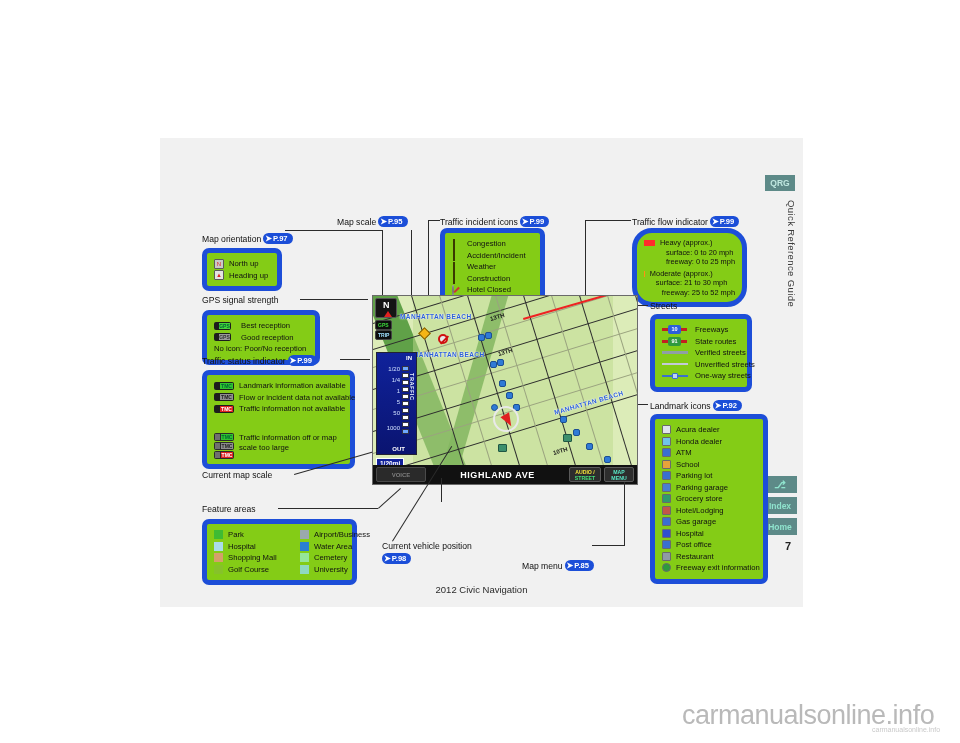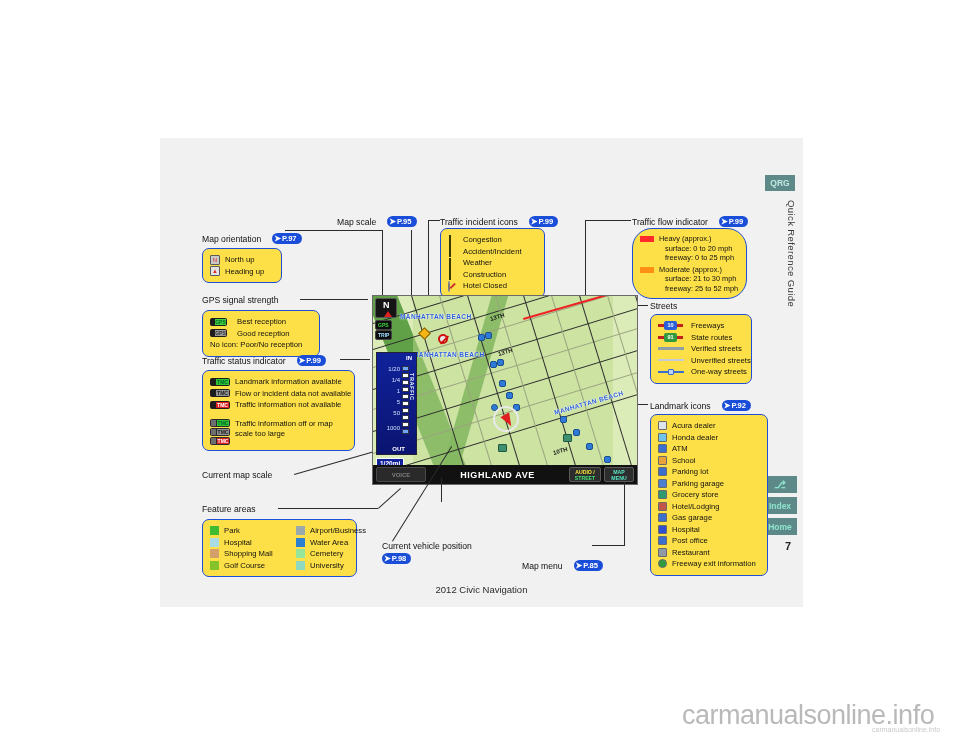--- a/index.html
+++ b/index.html
@@ -55,27 +55,27 @@
   }
   
   .lbl {
     position: absolute; font-size: 8.6px; color: #111;
     white-space: nowrap;
   }
   .pbadge {
     display: inline-block; background: #1b4ed8; color: #fff;
     border-radius: 7px; padding: 0 5px 0 2px; font-size: 7.6px;
     font-weight: bold; line-height: 11px; height: 11px;
-    vertical-align: 1px; margin-left: 11px;
+    vertical-align: 1px; margin-left: 2px;
   }
   .pbadge .ar { font-size: 8px; margin-right: 1px; }
   
   .box {
-    position: absolute; background: #fde047;
-    border: 1px solid #1d4ed8; border-radius: 7px;
+    position: absolute; background: #84cc16;
+    border: 5px solid #1d4ed8; border-radius: 7px;
     padding: 5px 7px;
   }
   .box .row {
     display: flex; align-items: center;
     font-size: 7.7px; color: #111; line-height: 11.5px;
     white-space: nowrap;
   }
   .box .row .sw { flex: 0 0 auto; margin-right: 5px; }
   
   .chip { width: 9px; height: 9px; display: inline-block; }
@@ -357,21 +357,21 @@
           <i style="background:#8f8f8f;color:#222;">TMC</i>
         </span>
       <span>Flow or incident data not available</span>
     </div>
     <div class="row">
       <span class="sw tmcbadge">
           <i style="background:#dd2222;color:#fff;">TMC</i>
         </span>
       <span>Traffic information not available</span>
     </div>
-    <div class="row" style="align-items:flex-start; margin-top:8px;">
+    <div class="row" style="align-items:flex-start; margin-top:18px;">
       <span class="sw" style="display:flex;flex-direction:column;gap:1px;">
         <span class="tmcsq">
             <b></b>
             <i style="background:#2fc42f;color:#063;">TMC</i>
           </span>
         <span class="tmcsq">
             <b></b>
             <i style="background:#8f8f8f;color:#222;">TMC</i>
           </span>
         <span class="tmcsq">
@@ -475,21 +475,21 @@
         <span>Heavy (approx.)</span><br>
         <span style="margin-left:6px; display:inline-block;">surface: 0 to 20 mph</span><br>
         <span style="margin-left:6px; display:inline-block;">freeway: 0 to 25 mph</span>
       </span>
     </div>
     <div style="display:flex; align-items:flex-start; margin-top:2px;">
       <span class="sw bar" style="background:#ff9015; margin:2px 5px 0 0;"></span>
       <span class="sub">
         <span>Moderate (approx.)</span><br>
         <span style="margin-left:6px; display:inline-block;">surface: 21 to 30 mph</span><br>
-        <span style="margin-left:6px; display:inline-block;">freeway: 25 to 52 mph</span>
+        <span style="margin-left:12px; display:inline-block;">freeway: 25 to 52 mph</span>
       </span>
     </div>
   </div>
 
   <div class="lbl" style="left:490px; top:163px;">Streets</div>
   <div class="ln lnh" style="left:472px; top:167px; width:16px;"></div>
   <div class="ln lnv" style="left:472px; top:167px; height:25px;"></div>
   <div class="box" style="left:490px; top:176px; width:102px;">
     <div class="row">
       <span class="sw" style="display:flex;align-items:center;width:28px;">

